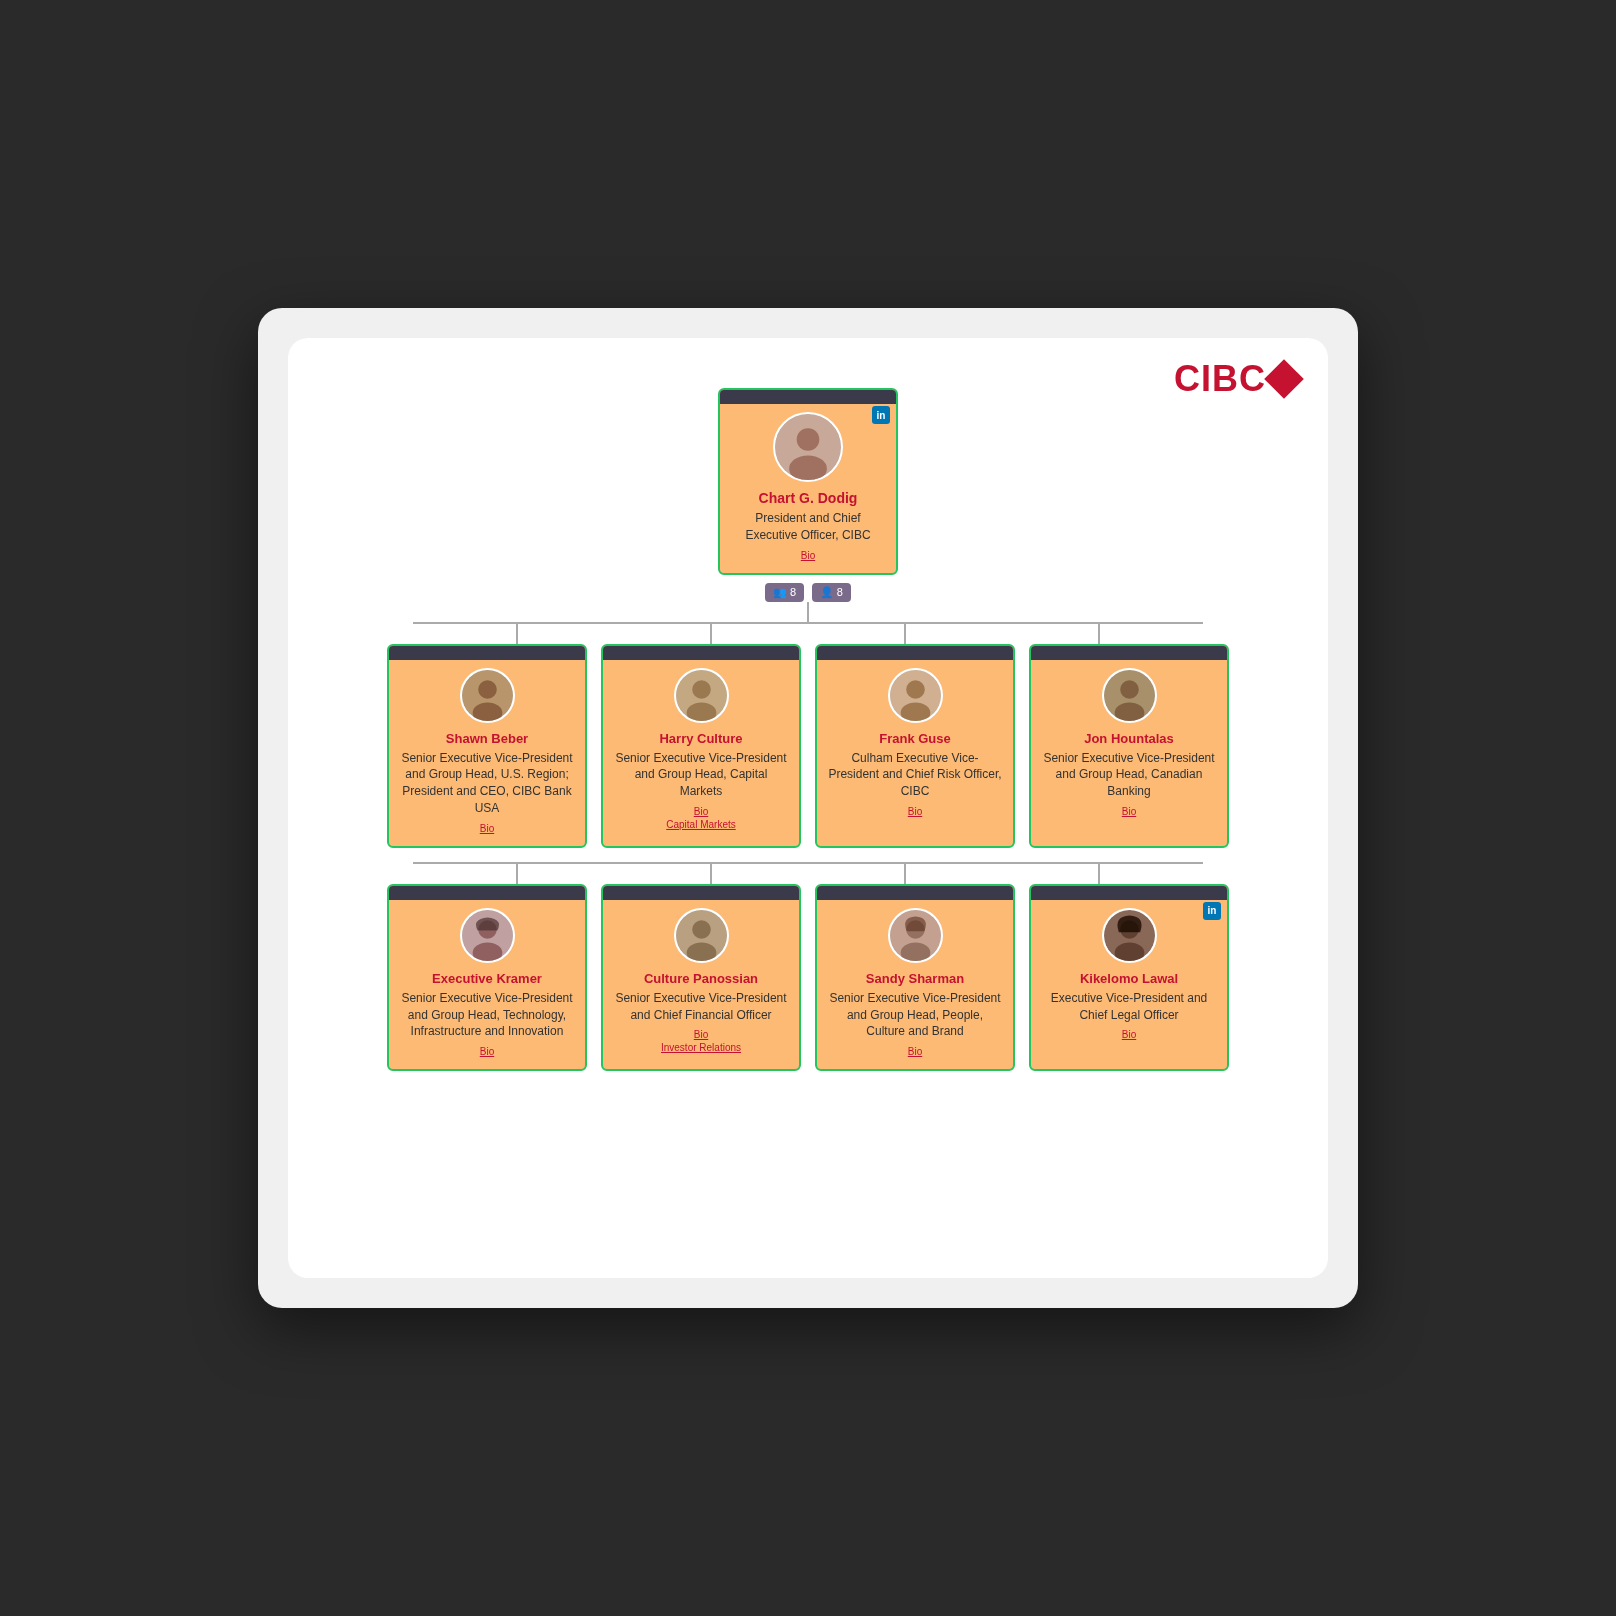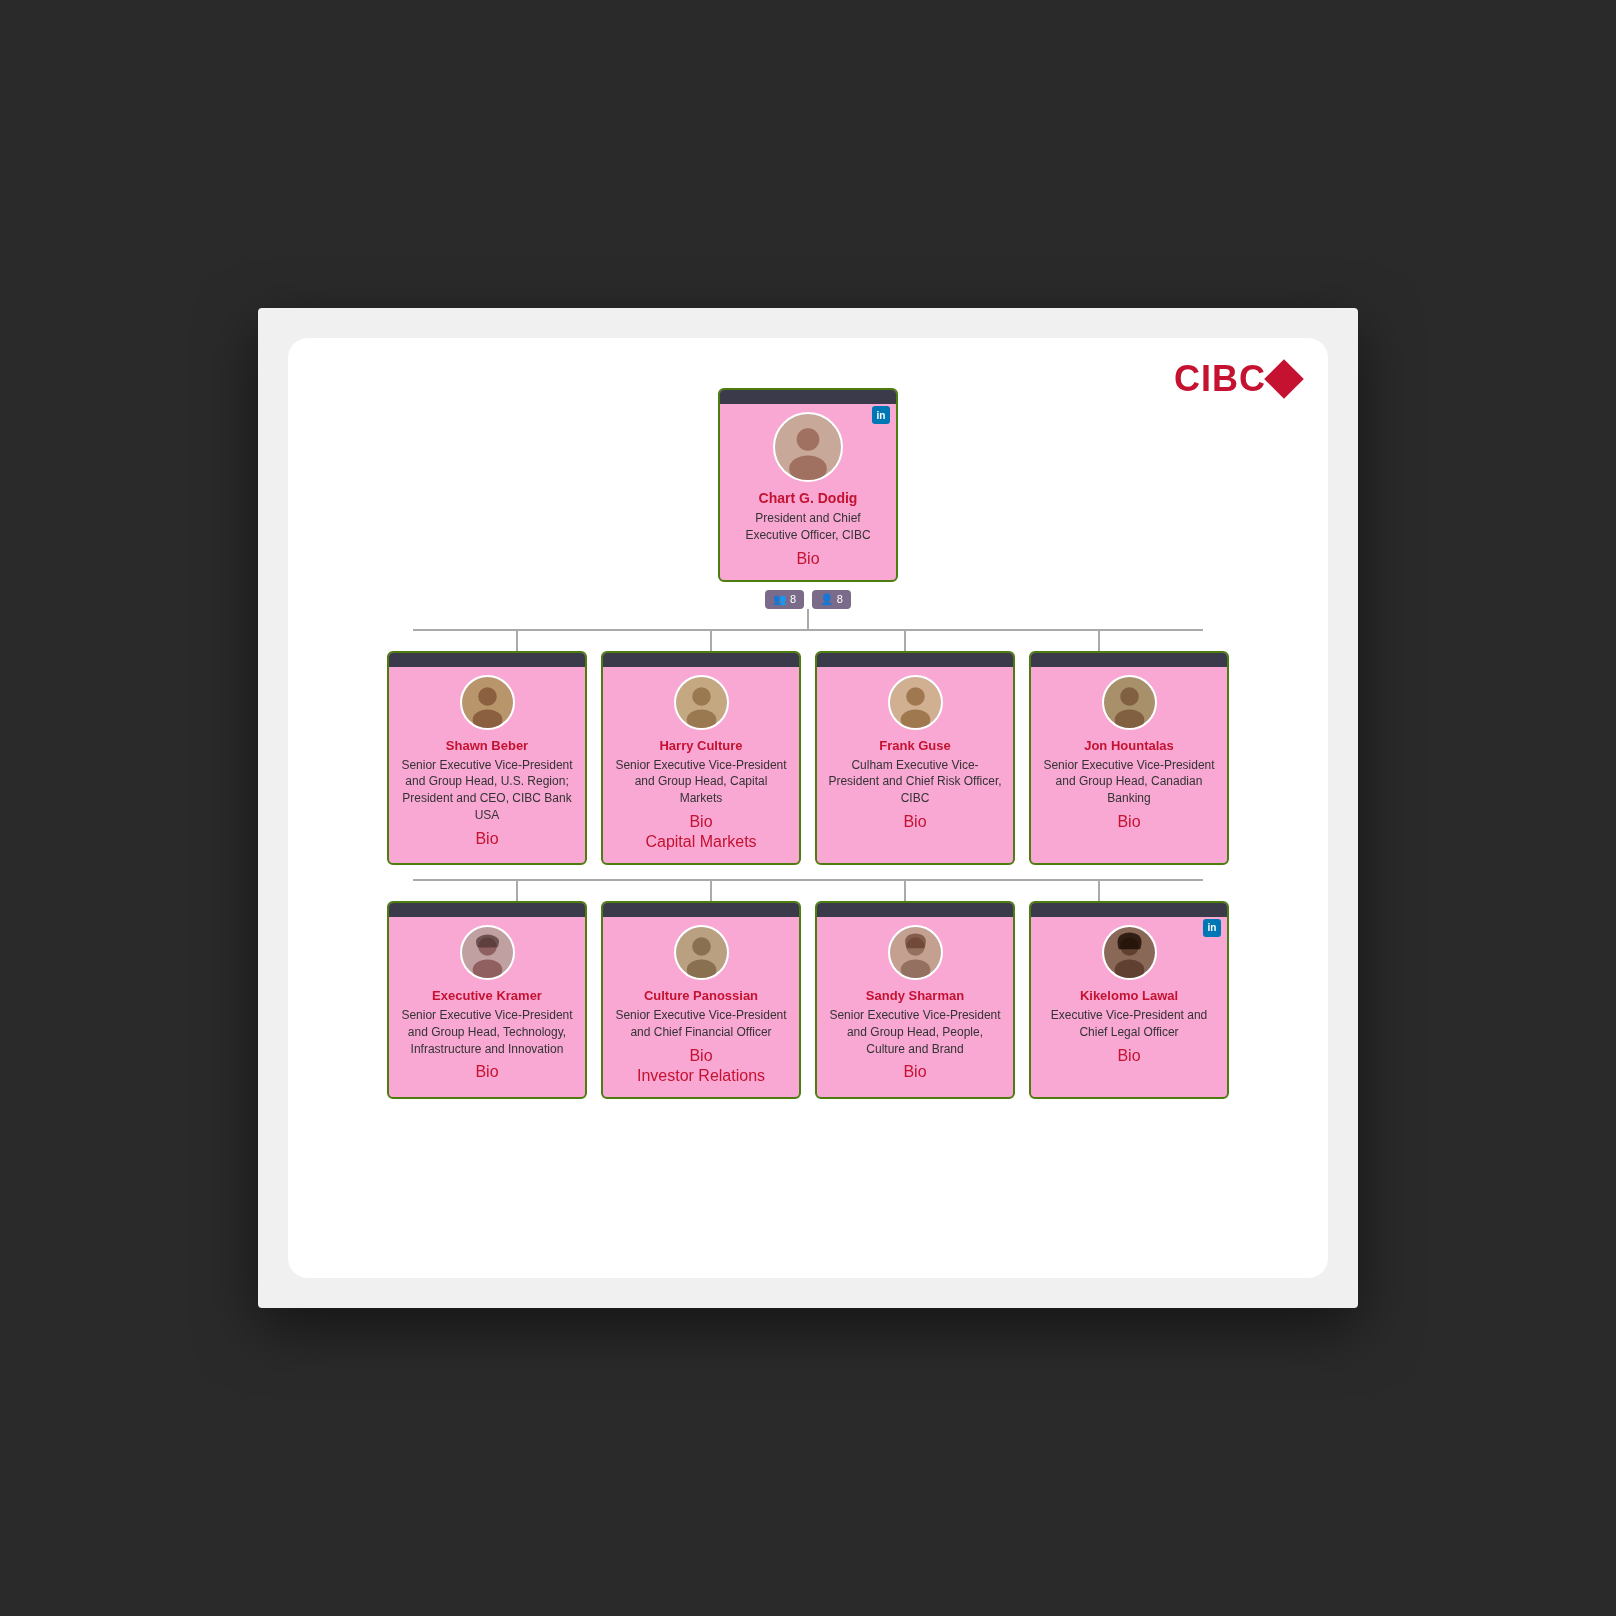--- a/index.html
+++ b/index.html
@@ -8,21 +8,21 @@
       background: #2a2a2a;
       display: flex;
       justify-content: center;
       align-items: center;
       min-height: 100vh;
       font-family: Arial, sans-serif;
     }
 
     .device-frame {
       background: #f0f0f0;
-      border-radius: 4px;
+      border-radius: 24px;
       padding: 30px;
       width: 1100px;
       min-height: 1000px;
       box-shadow: 0 20px 60px rgba(0,0,0,0.5);
       position: relative;
     }
 
     .device-inner {
       background: #fff;
       border-radius: 20px;
@@ -60,22 +60,22 @@
     .org-chart {
       display: flex;
       flex-direction: column;
       align-items: center;
       padding-top: 20px;
       padding-bottom: 30px;
     }
 
     
     .card {
-      background: #f9a8d4;
-      border: 2px solid #4d7c0f;
+      background: #fdba74;
+      border: 2px solid #22c55e;
       border-radius: 6px;
       padding: 12px 10px 10px;
       text-align: center;
       position: relative;
       overflow: visible;
     }
 
     .card-header-bar {
       position: absolute;
       top: 0;
@@ -109,21 +109,22 @@
 
     .card-title {
       color: #333;
       font-size: 12px;
       line-height: 1.4;
       margin-bottom: 6px;
     }
 
     .card-link {
       color: #c41230;
-      font-size: 16px;
+      font-size: 10px;
+      text-decoration: underline;
       cursor: pointer;
       display: block;
       margin-bottom: 2px;
     }
 
     .linkedin-badge {
       position: absolute;
       top: 16px;
       right: 6px;
       background: #0077b5;

